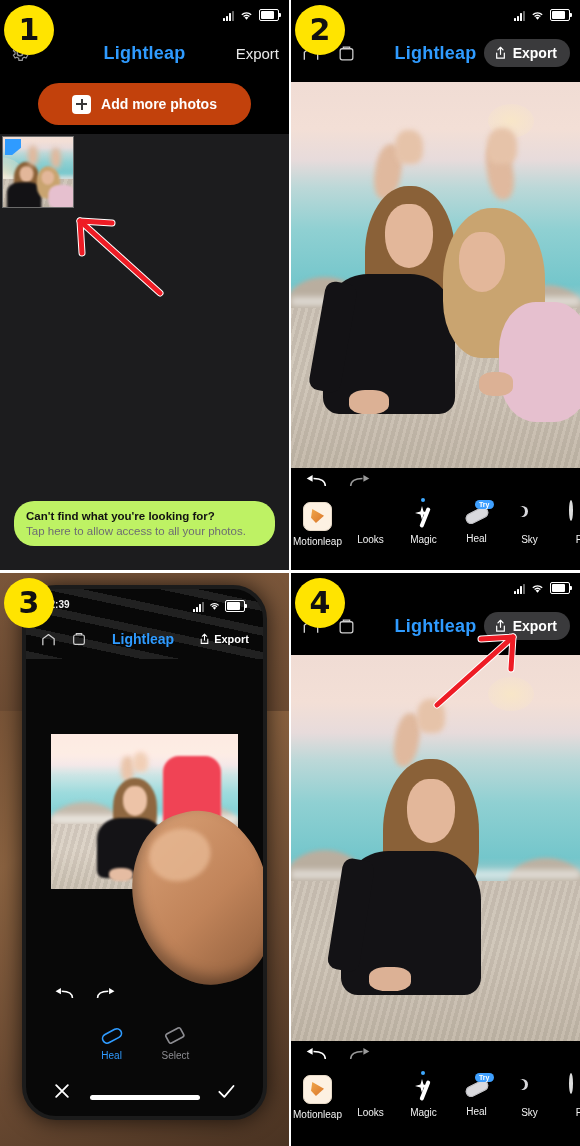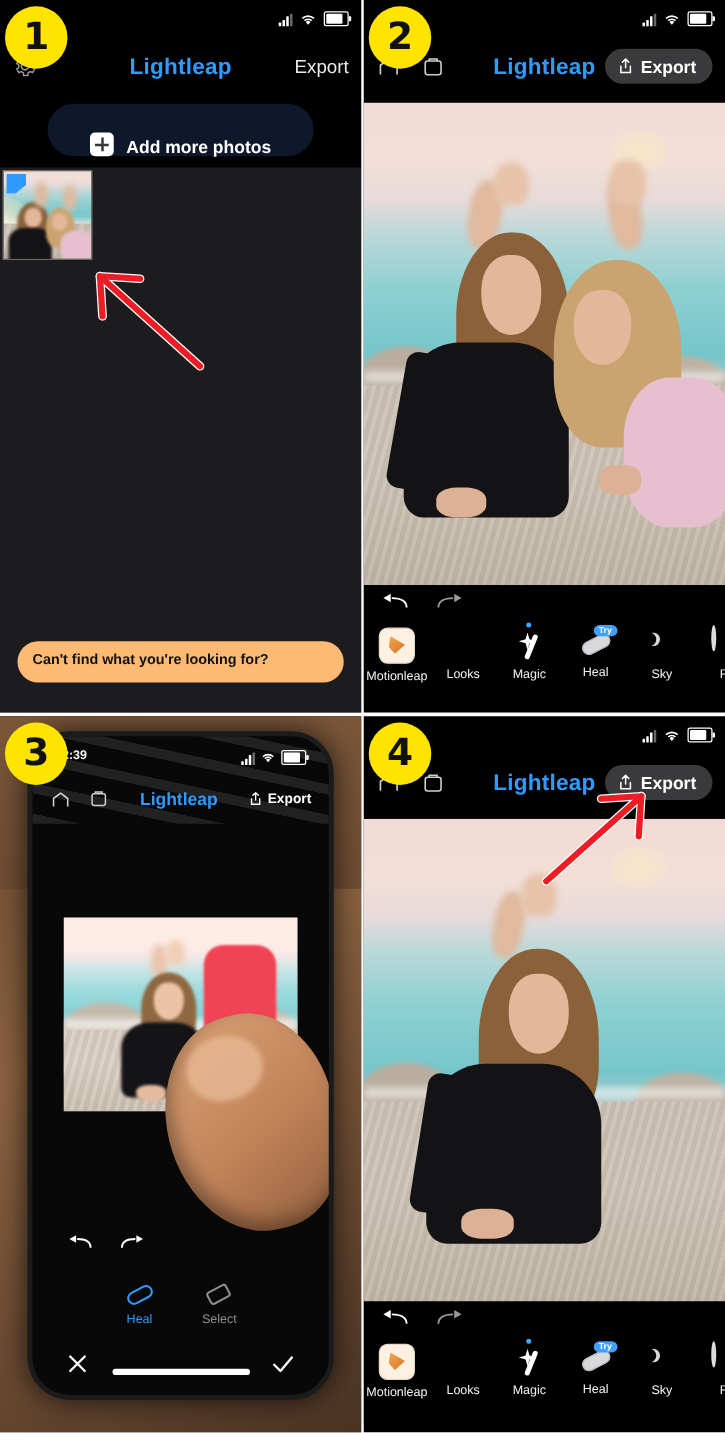--- a/index.html
+++ b/index.html
@@ -35,31 +35,31 @@
   .nav-left{display:flex;align-items:center;gap:16px;width:96px;}
   .brand{flex:1;text-align:center;color:#2f9bff;font-size:18px;font-weight:bold;letter-spacing:.2px;}
   .nav-right{width:96px;display:flex;justify-content:flex-end;align-items:center;}
   .select-txt{color:#e9e9e9;font-size:15px;}
   .export-btn{display:flex;align-items:center;gap:6px;background:#3a3a3c;border-radius:16px;
     padding:6px 13px 6px 10px;color:#fff;font-size:14px;font-weight:bold;}
   .icon-svg{display:block;}
 
   
   .addbar{position:absolute;left:0;right:0;top:76px;height:56px;display:flex;align-items:center;justify-content:center;z-index:12;}
-  .addbtn{display:flex;align-items:flex-end;gap:10px;background:#0f172a;border-radius:24px;height:42px;padding:0 34px;}
+  .addbtn{display:flex;align-items:center;gap:10px;background:#c2410c;border-radius:24px;height:42px;padding:0 34px;}
   .plusbox{width:19px;height:19px;background:#fff;border-radius:4px;position:relative;}
   .plusbox::before,.plusbox::after{content:"";position:absolute;background:#38383a;}
   .plusbox::before{left:4px;right:4px;top:8.5px;height:2px;}
   .plusbox::after{top:4px;bottom:4px;left:8.5px;width:2px;}
   .addlabel{color:#fff;font-size:14px;font-weight:bold;}
   .gallery{position:absolute;left:0;top:134px;right:0;bottom:0;background:#1c1c1e;}
   .thumb{position:absolute;left:2px;top:2px;width:70px;height:70px;border:1px solid #6a6a6a;overflow:hidden;}
   .thumb-badge{position:absolute;left:2px;top:2px;width:16px;height:16px;background:#2f9bff;z-index:3;
     clip-path:polygon(0 0,100% 0,100% 55%,45% 100%,0 100%);}
-  .photo-toast{position:absolute;left:14px;right:14px;bottom:24px;background:#fdba74;border-radius:20px;padding:9px 12px;z-index:14;}
+  .photo-toast{position:absolute;left:14px;right:14px;bottom:24px;background:#bef264;border-radius:20px;padding:9px 12px;z-index:14;}
   .toast-t{color:#111;font-size:11.5px;font-weight:bold;margin-bottom:3px;}
   .toast-s{color:#6d6d72;font-size:11.5px;}
 
   
   .editor-photo{position:absolute;left:0;right:0;z-index:5;overflow:hidden;}
   #p2photo{top:82px;height:390px;}
   #p4photo{top:655px;height:390px;}
 
   
   .scene{position:absolute;inset:0;background:
@@ -207,20 +207,21 @@
           <div class="face blur-soft" style="left:38px;top:34px;width:11px;height:12px;"></div>
           <div class="pinkwrap blur-soft" style="left:44px;top:46px;width:24px;height:22px;"></div>
           <div class="leg blur-more" style="left:26px;top:12px;width:9px;height:18px;"></div>
           <div class="leg blur-more" style="left:46px;top:14px;width:9px;height:18px;"></div>
         </div>
       </div>
     </div>
 
     <div class="photo-toast">
       <div class="toast-t">Can't find what you're looking for?</div>
+      <div class="toast-s">Tap here to allow access to all your photos.</div>
     </div>
 
     <svg class="arrow" style="left:60px;top:205px;" width="110" height="95" viewBox="0 0 110 95">
       <g stroke="#fff" stroke-width="7" fill="none" stroke-linecap="round" stroke-linejoin="round">
         <path d="M100 88 L20 16"></path>
           <path d="M20 16 L22 48 M20 16 L52 18"></path>
       </g>
       <g stroke="#ee1c25" stroke-width="5" fill="none" stroke-linecap="round" stroke-linejoin="round">
         <path d="M100 88 L20 16"></path>
           <path d="M20 16 L22 48 M20 16 L52 18"></path>

